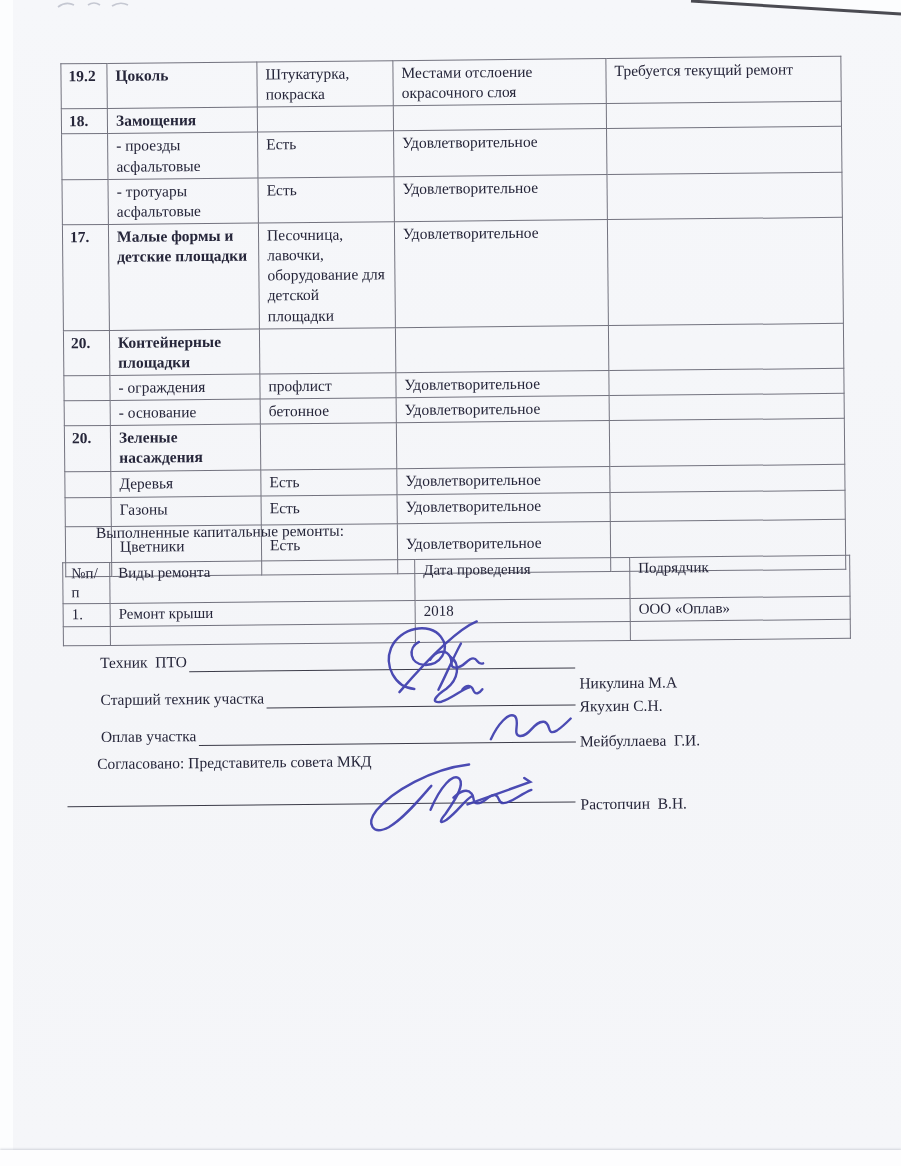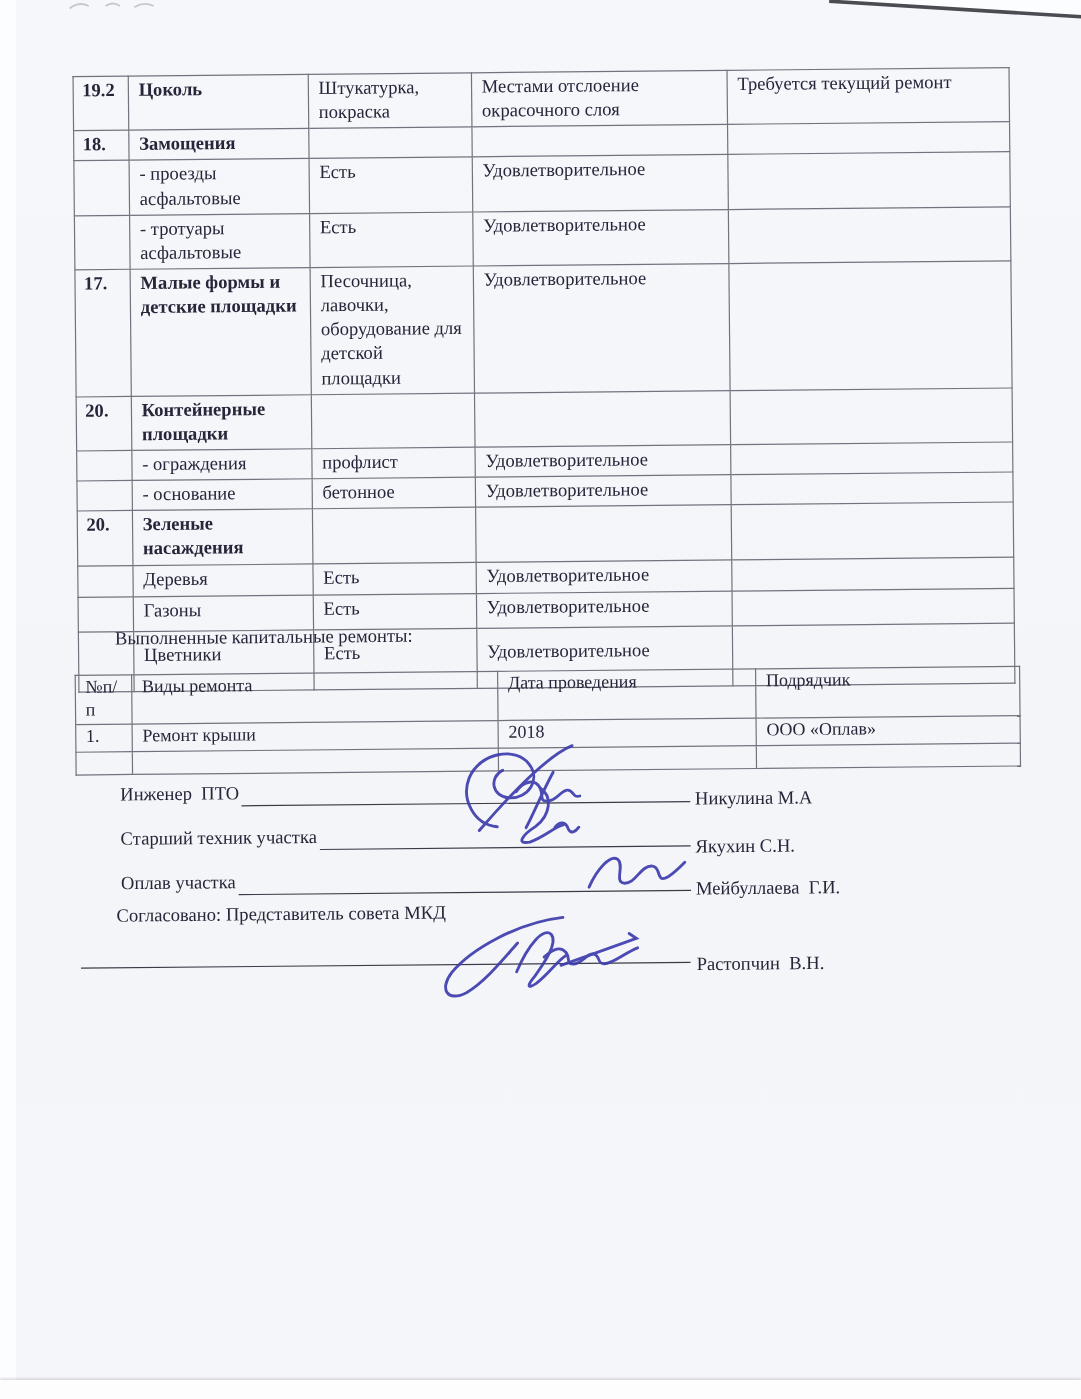--- a/index.html
+++ b/index.html
@@ -208,24 +208,24 @@
           <td></td>
           <td></td>
           <td></td>
           <td></td>
         </tr>
       </tbody>
   </table>
 
   <div id="sig-block">
       <div class="sigrow" style="top: 648px;">
-        <span class="siglabel">Инженер  ПТО</span>
+        <span class="siglabel">Техник  ПТО</span>
         <div class="sigline"></div>
       </div>
-      <span class="signame" style="top: 662px;">Никулина М.А</span>
+      <span class="signame" style="top: 679px;">Никулина М.А</span>
       <div class="sigrow" style="top: 685px;">
         <span class="siglabel">Старший техник участка</span>
         <div class="sigline"></div>
       </div>
       <span class="signame" style="top: 702px;">Якухин С.Н.</span>
       <div class="sigrow" style="top: 722px;">
         <span class="siglabel">Оплав участка</span>
         <div class="sigline"></div>
       </div>
       <span class="signame" style="top: 737px;">Мейбуллаева  Г.И.</span>

